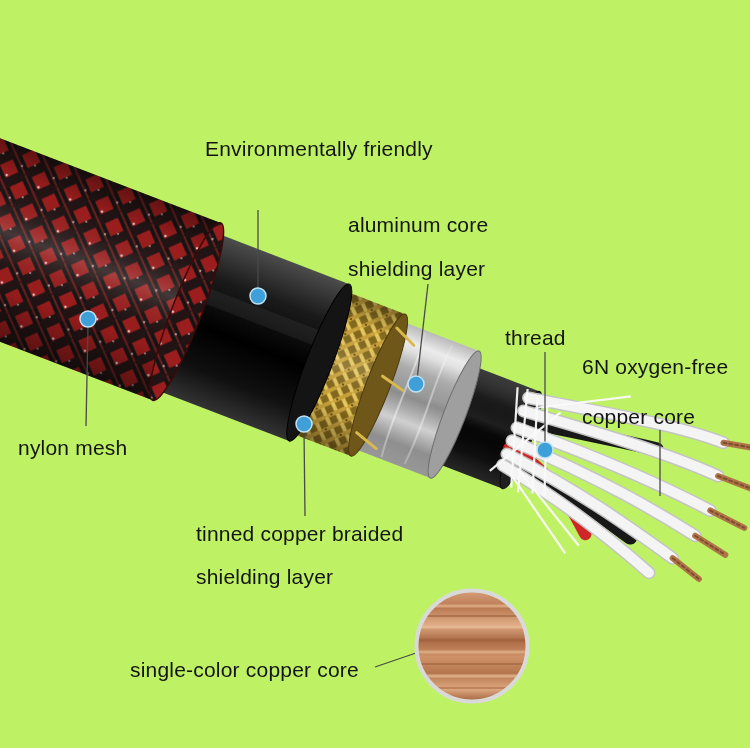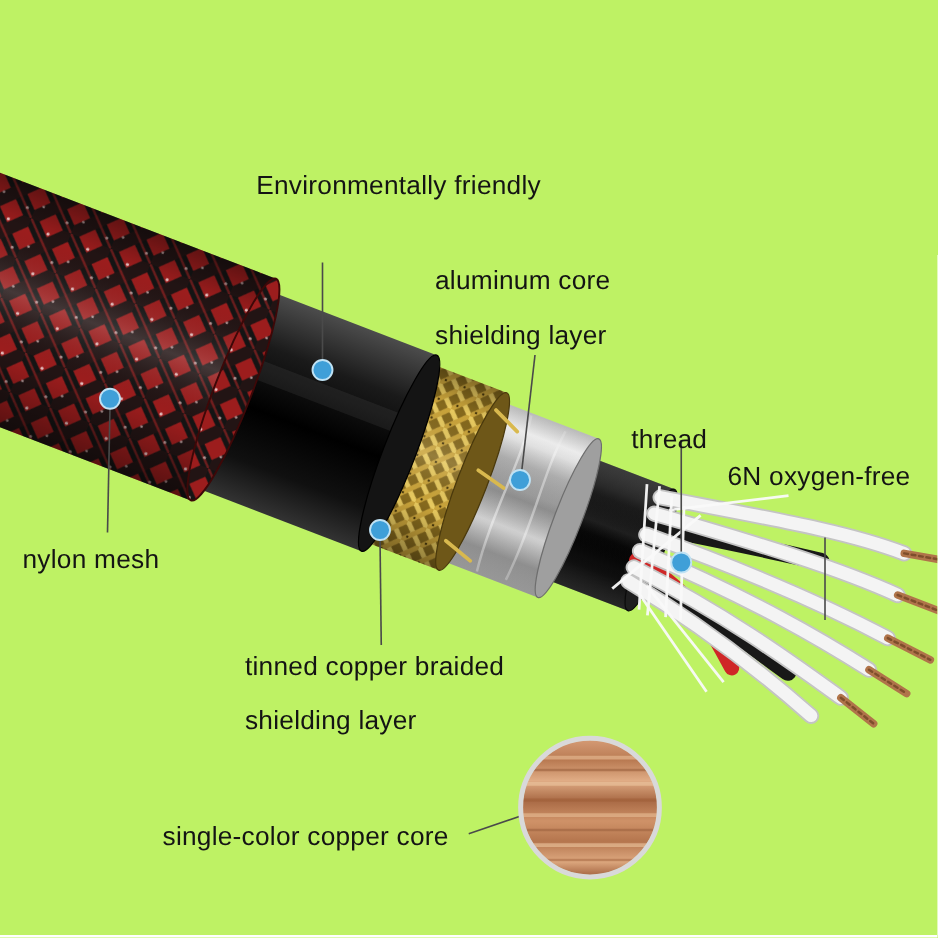--- a/index.html
+++ b/index.html
@@ -184,23 +184,24 @@
       </g>
       <circle cx="472" cy="646" r="55.5" fill="none" stroke="#d9d9d9" stroke-width="4"></circle>
     </g>
   </svg>
 
   <div class="lbl" style="left:205px;top:136px">Environmentally friendly</div>
 
   <div class="lbl" style="left:348px;top:212px">aluminum core</div>
   <div class="lbl" style="left:348px;top:256px">shielding layer</div>
 
-  <div class="lbl" style="left:505px;top:339px">thread</div>
-
-  <div class="lbl" style="left:582px;top:369px">6N oxygen-free</div>
+  <div class="lbl" style="left:505px;top:325px">thread</div>
+
+  <div class="lbl" style="left:582px;top:354px">6N oxygen-free</div>
+  <div class="lbl" style="left:582px;top:404px">copper core</div>
 
   <div class="lbl" style="left:18px;top:435px">nylon mesh</div>
 
   <div class="lbl" style="left:196px;top:521px">tinned copper braided</div>
   <div class="lbl" style="left:196px;top:564px">shielding layer</div>
 
   <div class="lbl" style="left:130px;top:657px">single-color copper core</div>
 </div>
 
 </body></html>

